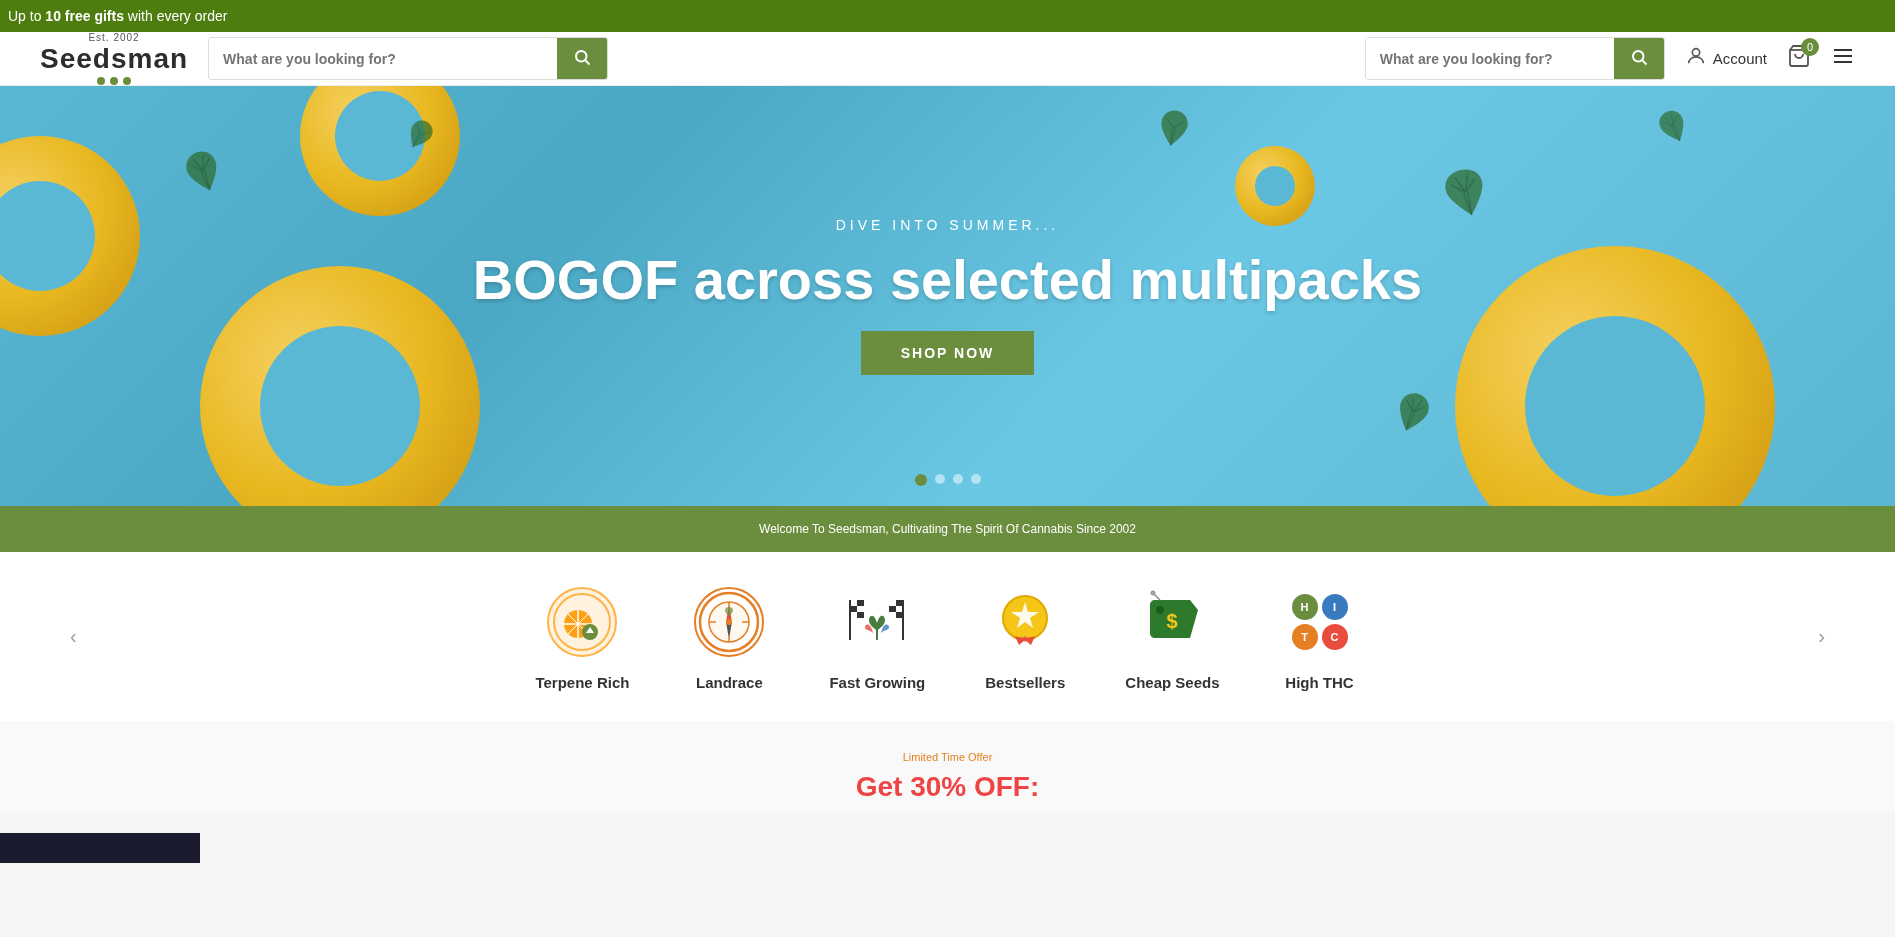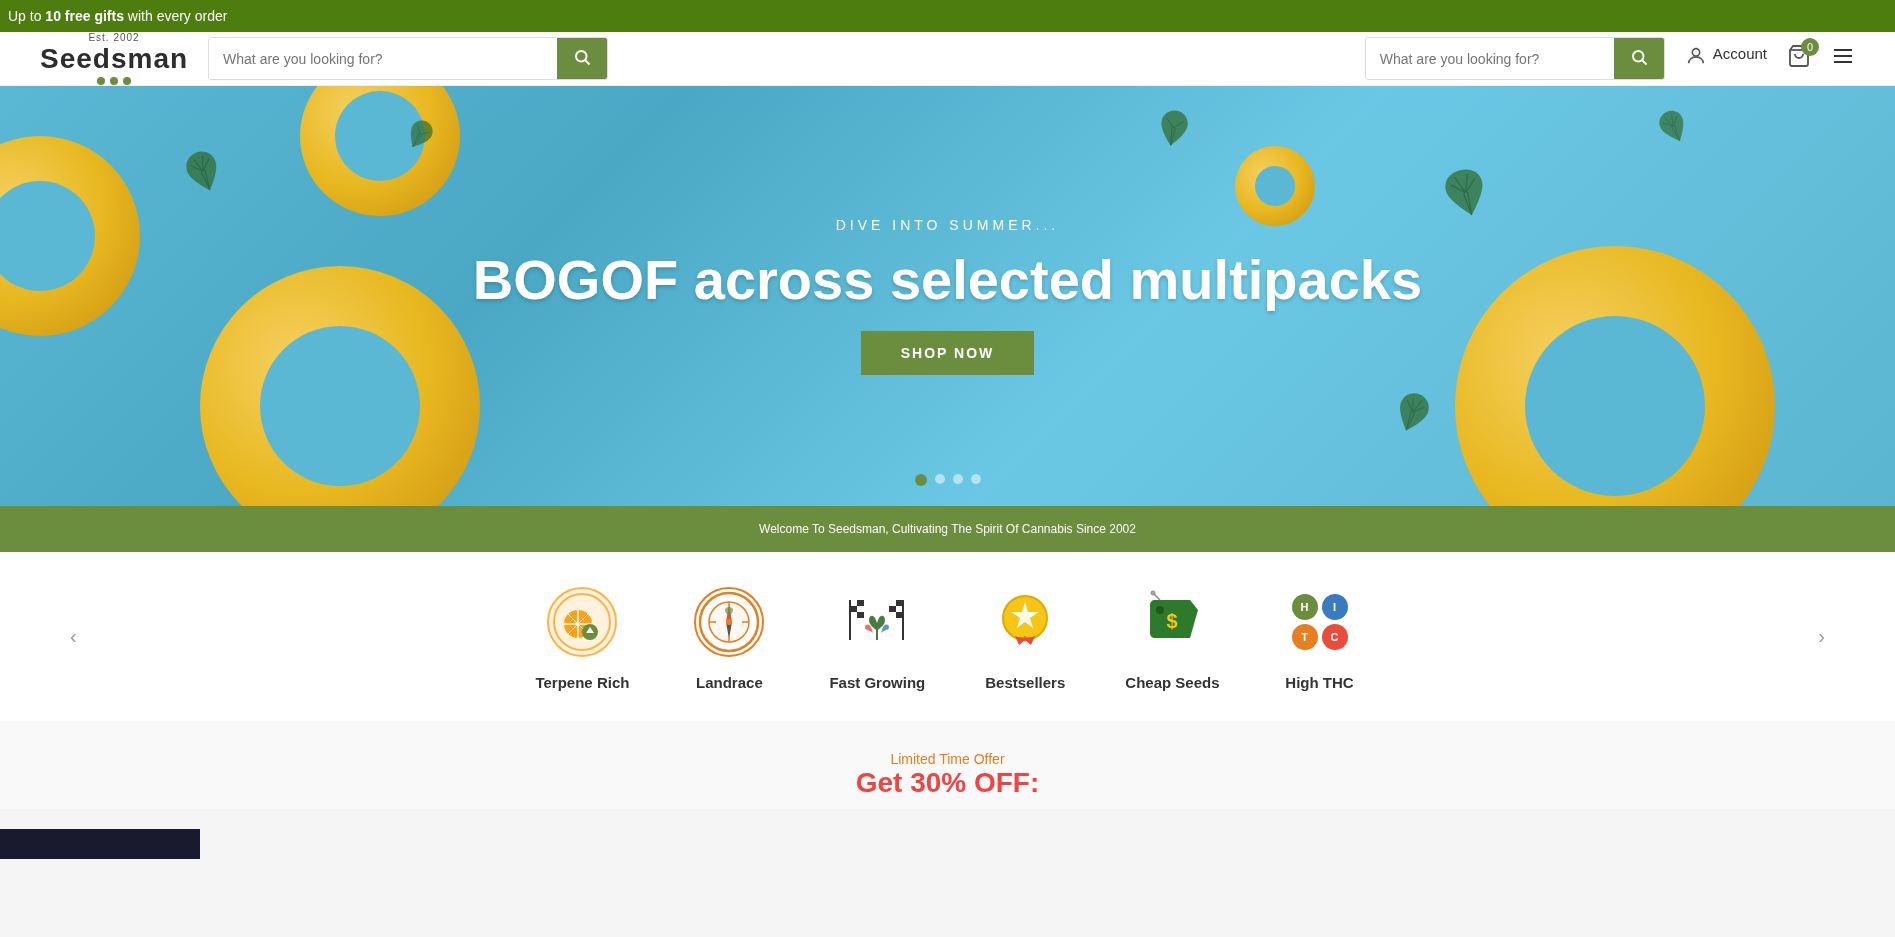--- a/index.html
+++ b/index.html
@@ -63,20 +63,21 @@
       border-radius: 3px;
       overflow: hidden;
     }
     .search-input {
       flex: 1;
       padding: 10px 14px;
       border: none;
       outline: none;
       font-size: 14px;
       color: #ef4444;
+      font-weight: bold;
     }
     .search-btn {
       background: #6b8e3e;
       border: none;
       padding: 10px 16px;
       cursor: pointer;
       display: flex;
       align-items: center;
       justify-content: center;
     }
@@ -93,20 +94,21 @@
     .search-bar-right {
       display: flex;
       border: 1px solid #ddd;
       border-radius: 3px;
       overflow: hidden;
       min-width: 300px;
     }
 
     .account-area {
       display: flex;
+      align-items: center;
       gap: 6px;
       font-size: 15px;
       cursor: pointer;
       color: #333;
     }
     .account-icon {
       font-size: 20px;
       color: #555;
     }
 
@@ -433,23 +435,23 @@
     .thc-c { background: #e74c3c; }
 
     
     .limited-offer {
       background: #f9f9f9;
       text-align: center;
       padding: 30px 20px 10px;
     }
     .limited-label {
       color: #e67e22;
-      font-size: 14px;
+      font-size: 11px;
       font-weight: 500;
-      margin-bottom: 0;
+      margin-bottom: 8px;
     }
     .limited-title {
       font-size: 28px;
       font-weight: bold;
       color: #ef4444;
     }
 
     
     .bottom-partial {
       background: #1a1a2e;

